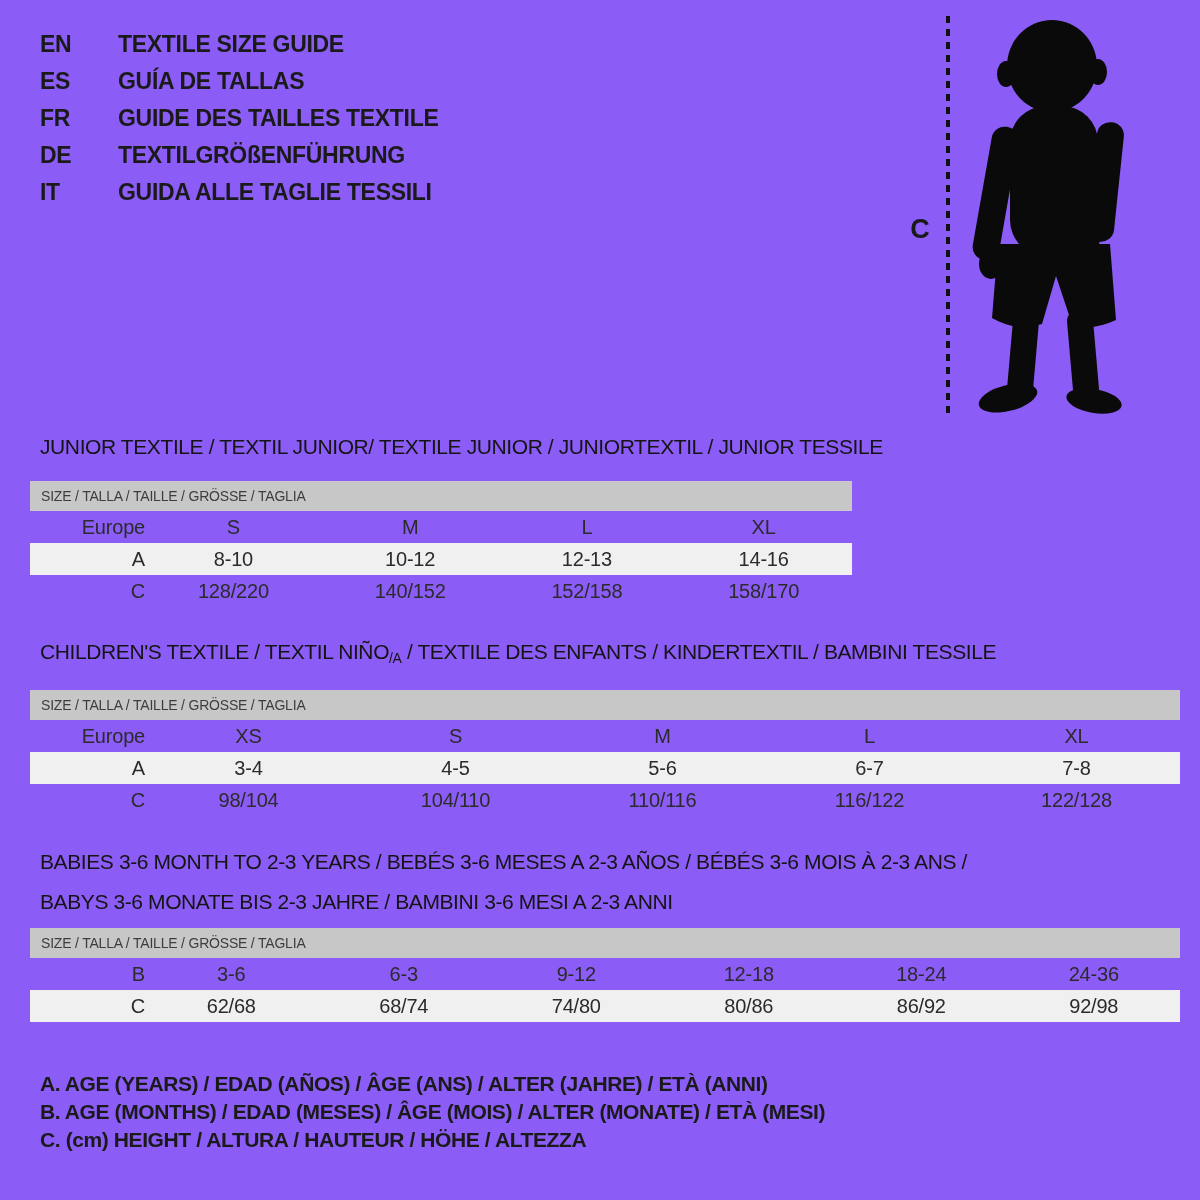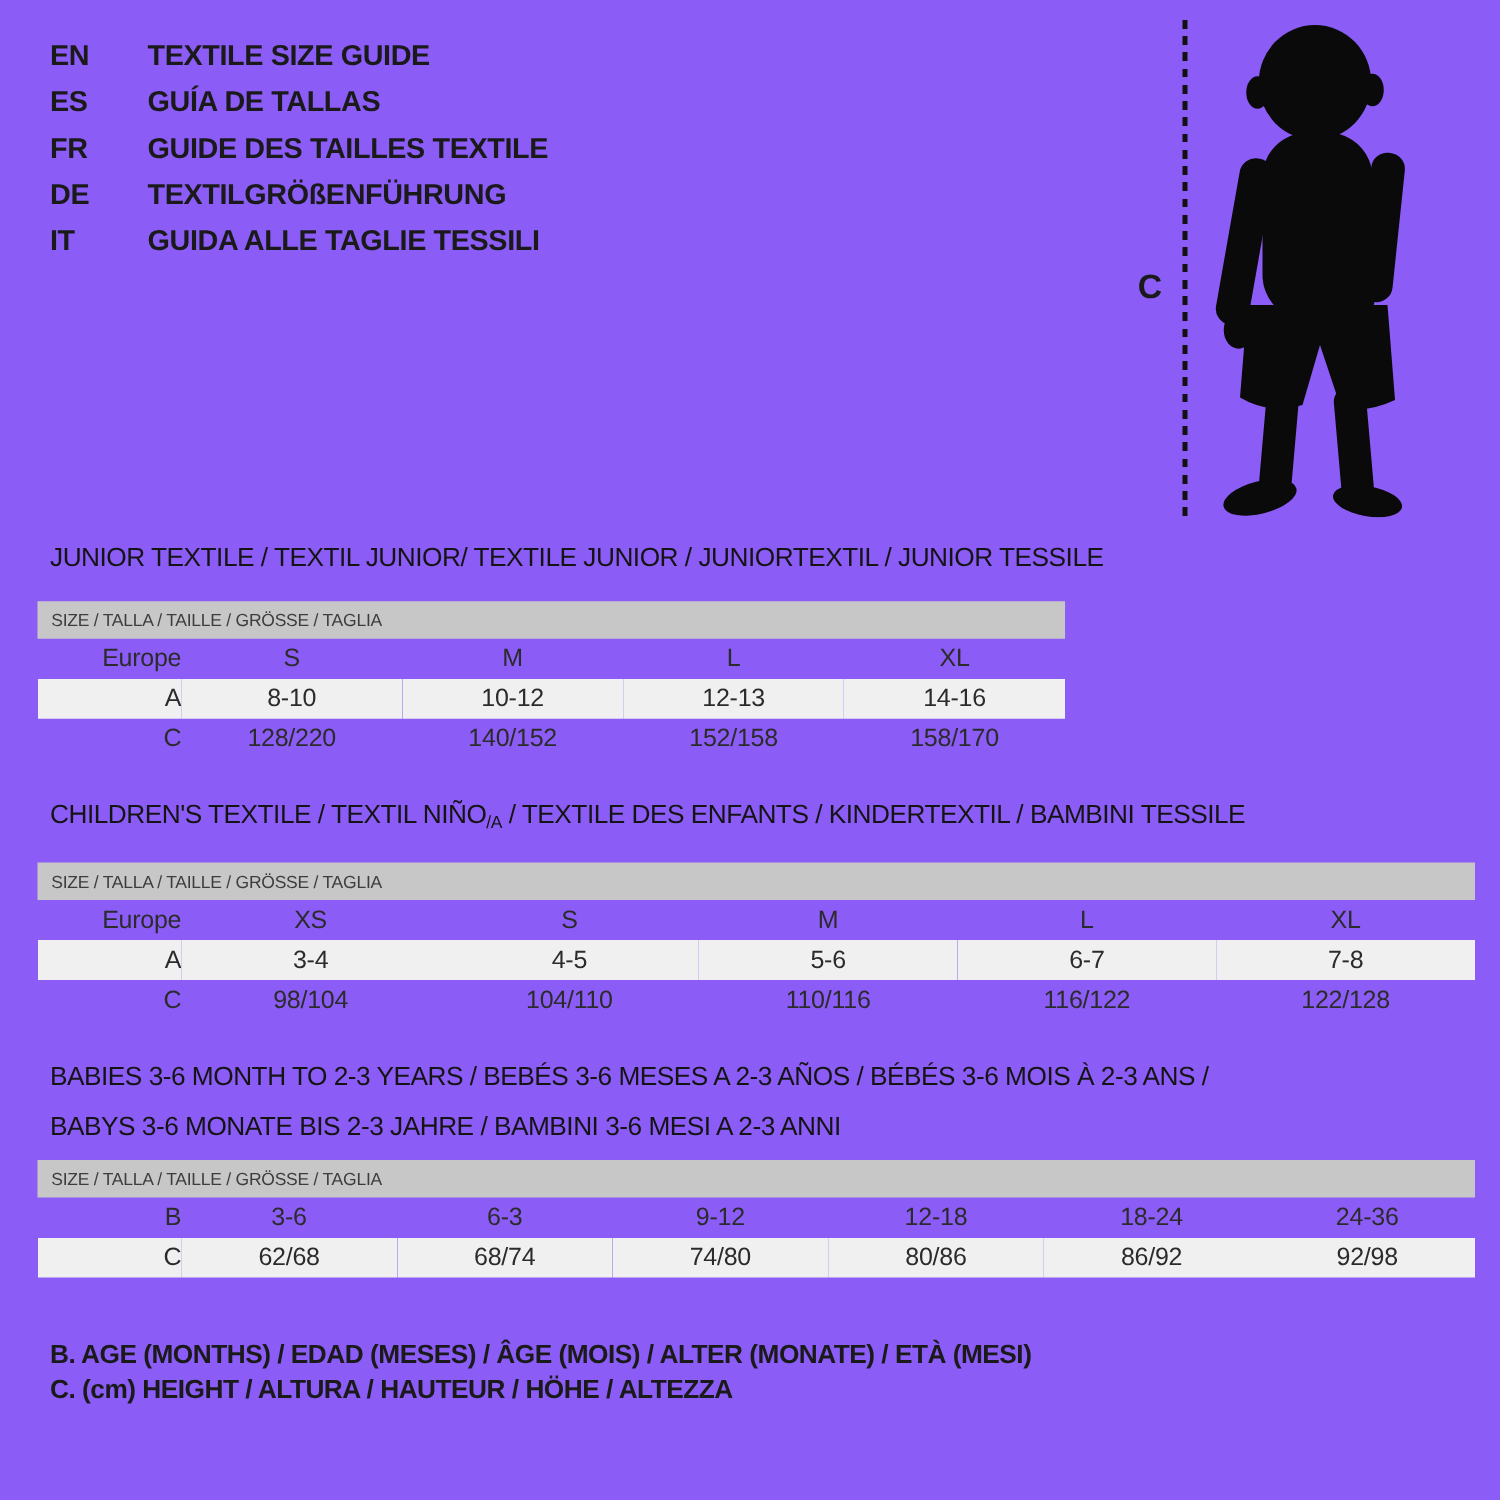--- a/index.html
+++ b/index.html
@@ -209,17 +209,18 @@
         <td>74/80</td>
         <td>80/86</td>
         <td>86/92</td>
         <td>92/98</td>
       </tr>
     </tbody>
       </table>
   </div>
 
   <div class="legend">
+    <div>A. AGE (YEARS) / EDAD (AÑOS) / ÂGE (ANS) / ALTER (JAHRE) / ETÀ (ANNI)</div>
     <div>B. AGE (MONTHS) / EDAD (MESES) / ÂGE (MOIS) / ALTER (MONATE) / ETÀ (MESI)</div>
     <div>C. (cm) HEIGHT / ALTURA / HAUTEUR / HÖHE / ALTEZZA</div>
   </div>
 
 </div>
 
 </body></html>

